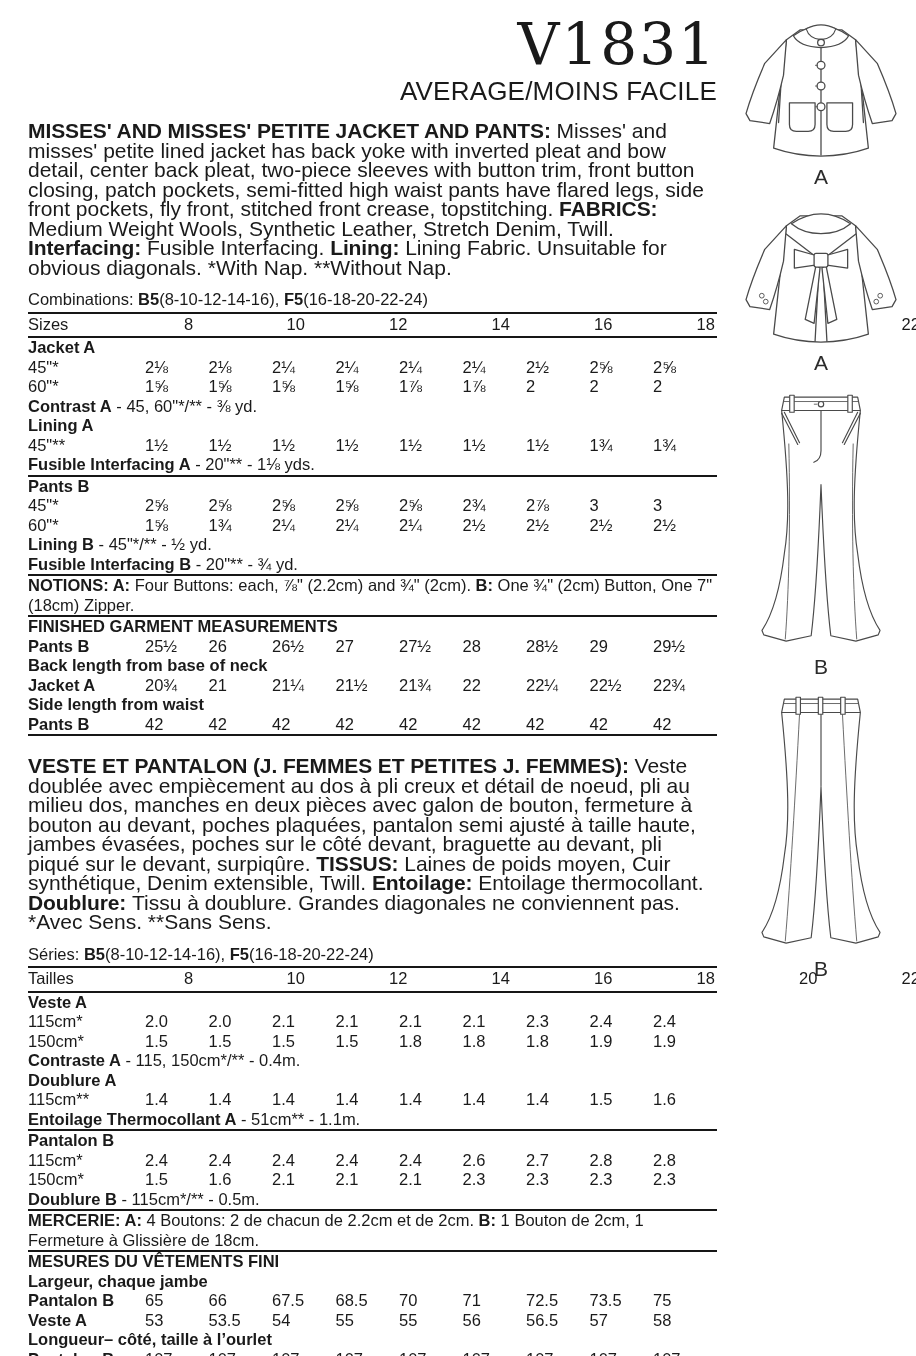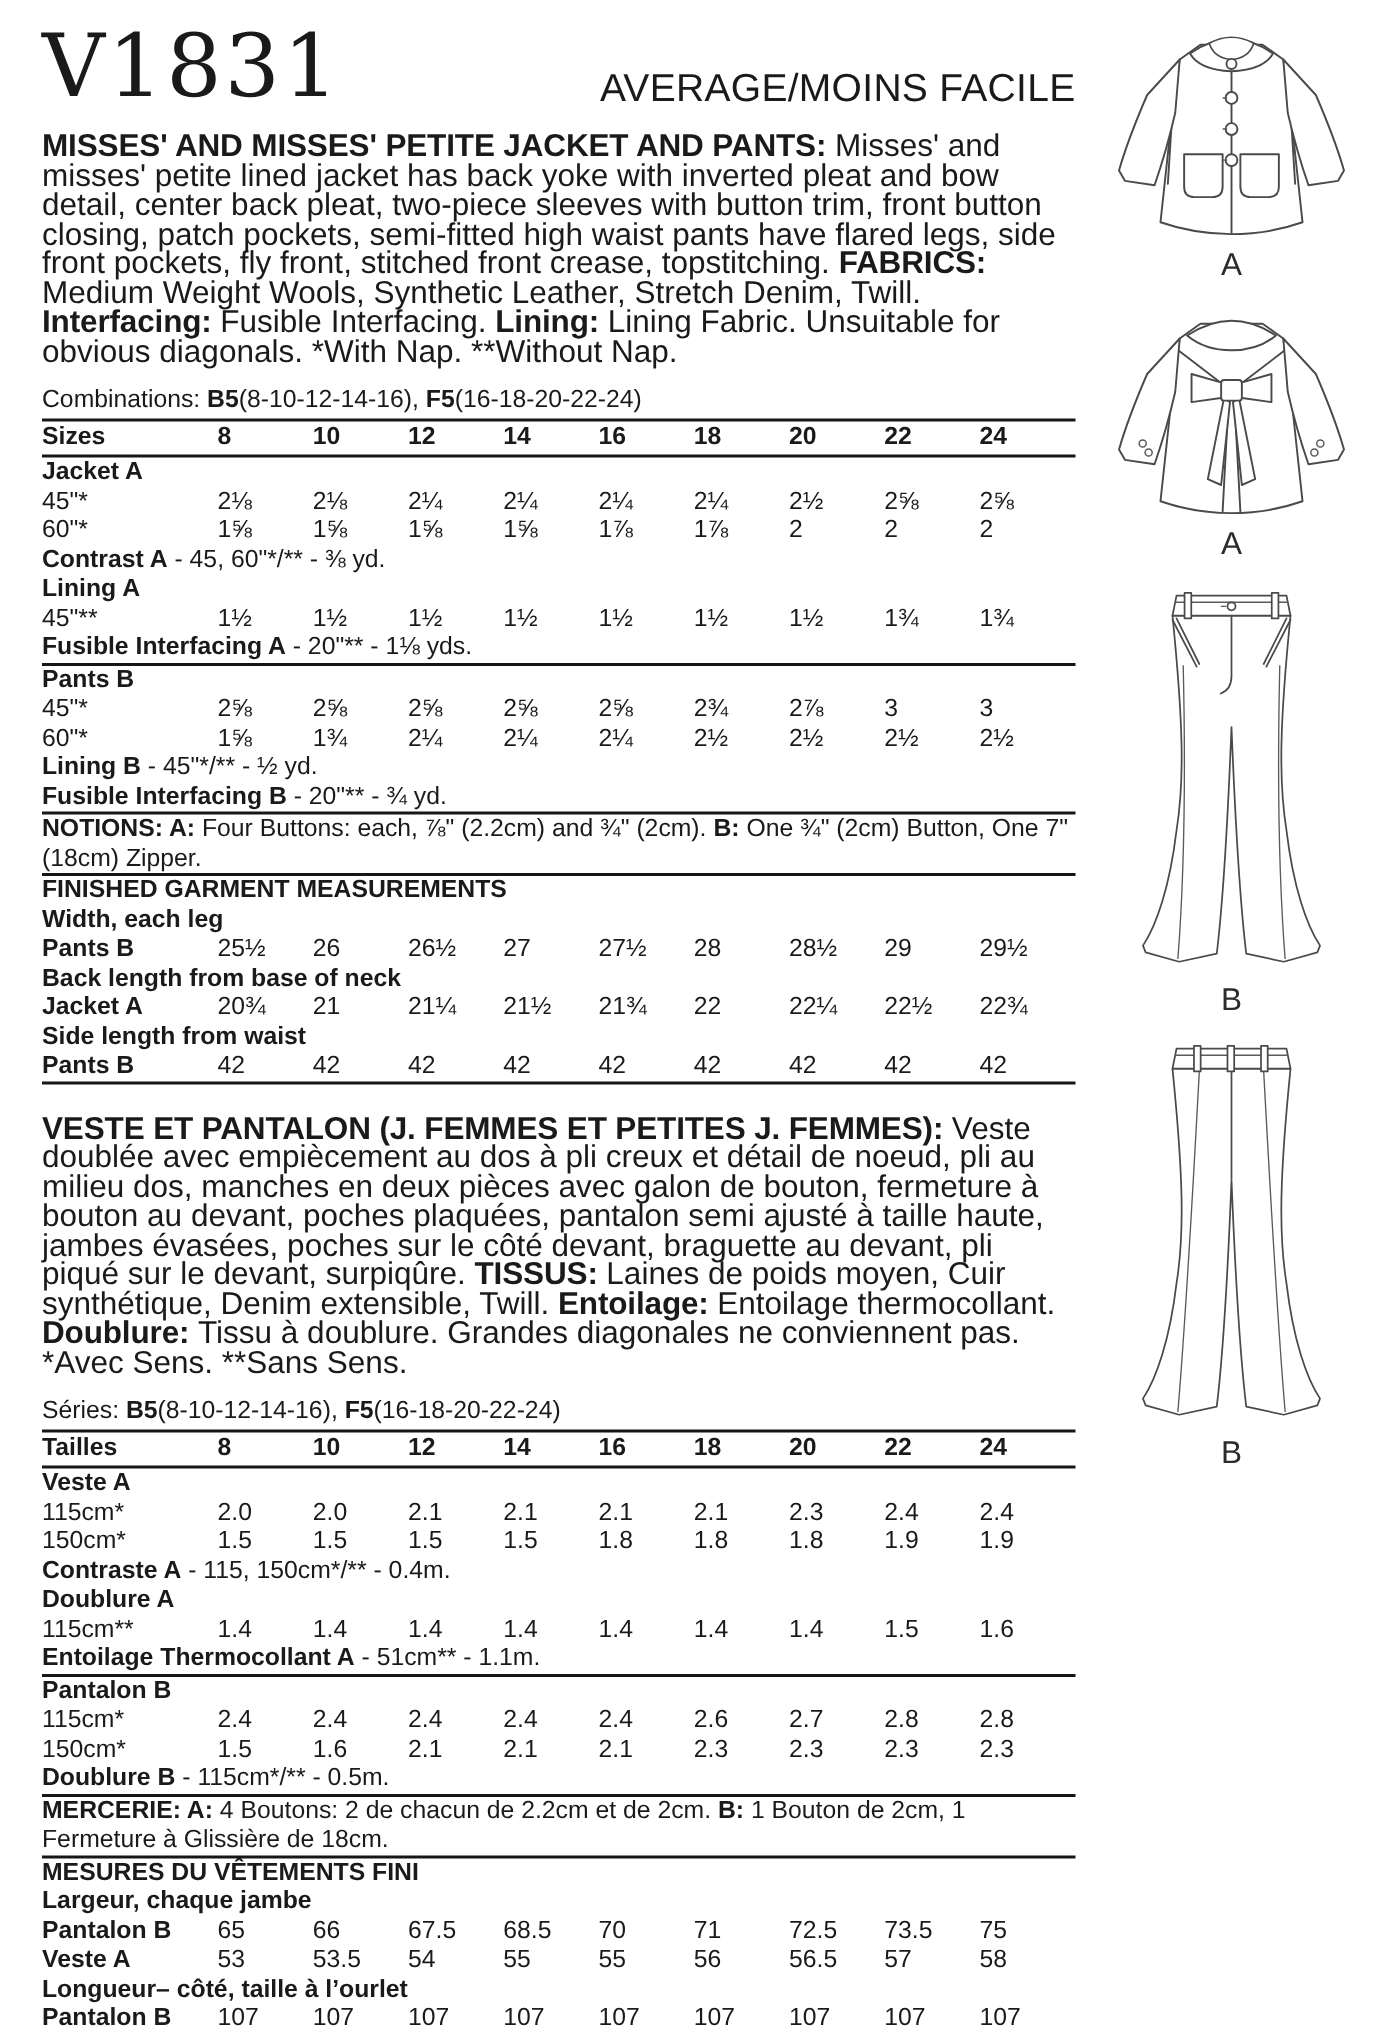--- a/index.html
+++ b/index.html
@@ -3,33 +3,33 @@
 <meta charset="utf-8">
 <style>
   html,body{margin:0;padding:0;}
   body{
     width:916px;height:1356px;position:relative;overflow:hidden;
     background:#ffffff;color:#1a1a1a;
     font-family:"Liberation Sans","DejaVu Sans",sans-serif;
     -webkit-font-smoothing:antialiased;
   }
   .text-col{position:absolute;left:28px;top:12px;width:689px;}
-  .masthead{display:flex;justify-content:space-between;align-items:flex-end;}
+  .masthead{display:flex;justify-content:space-between;align-items:flex-end;flex-direction:column;}
   .pattern-no{
     font-family:"DejaVu Serif","Liberation Serif",serif;
     font-size:58px;line-height:64px;font-weight:400;letter-spacing:2px;
   }
   .difficulty{font-size:26px;line-height:30px;padding-bottom:3px;letter-spacing:.2px;}
   .desc{font-size:21px;line-height:19.5px;margin:12px 0 0 0;}
   .desc b{letter-spacing:-.1px;}
   .combo{font-size:16.5px;line-height:19.5px;margin:13px 0 0 0;}
   .sizetable{font-size:16.5px;}
   .trow{display:flex;line-height:19.5px;}
   .thdr{border-top:2.5px solid #161616;border-bottom:2.5px solid #161616;
-        font-weight:bold;padding:1px 0 2px 0;margin-top:2px;}
+        font-weight:normal;padding:1px 0 2px 0;margin-top:2px;gap:39px;}
   .tlabel{width:117px;flex:none;white-space:nowrap;}
   .tcell{width:63.5px;flex:none;white-space:nowrap;}
   .tfull{width:100%;}
   .b{font-weight:bold;}
   .tgroup.sep{border-top:2.5px solid #161616;}
   #en-table{border-bottom:2.5px solid #161616;}
   .fr-desc{margin-top:20px;}
   
   .fig-col{position:absolute;left:726px;top:0;width:190px;height:1356px;}
   .fig{position:absolute;left:0;width:100%;display:flex;flex-direction:column;align-items:center;}
@@ -152,23 +152,20 @@
         </div>
       </div>
       <div class="tgroup sep">
         <div class="trow">
           <div class="tfull"><b>NOTIONS: </b><b>A:</b><span> Four Buttons: each, ⅞" (2.2cm) and ¾" (2cm). </span><b>B:</b><span> One ¾" (2cm) Button, One 7" (18cm) Zipper.</span></div>
         </div>
       </div>
       <div class="tgroup sep">
         <div class="trow">
           <div class="tfull b">FINISHED GARMENT MEASUREMENTS</div>
-        </div>
-        <div class="trow">
-          <div class="tfull b">Width, each leg</div>
         </div>
         <div class="trow">
           <div class="tlabel b">Pants B</div>
           <div class="tcell">25½</div>
           <div class="tcell">26</div>
           <div class="tcell">26½</div>
           <div class="tcell">27</div>
           <div class="tcell">27½</div>
           <div class="tcell">28</div>
           <div class="tcell">28½</div>

